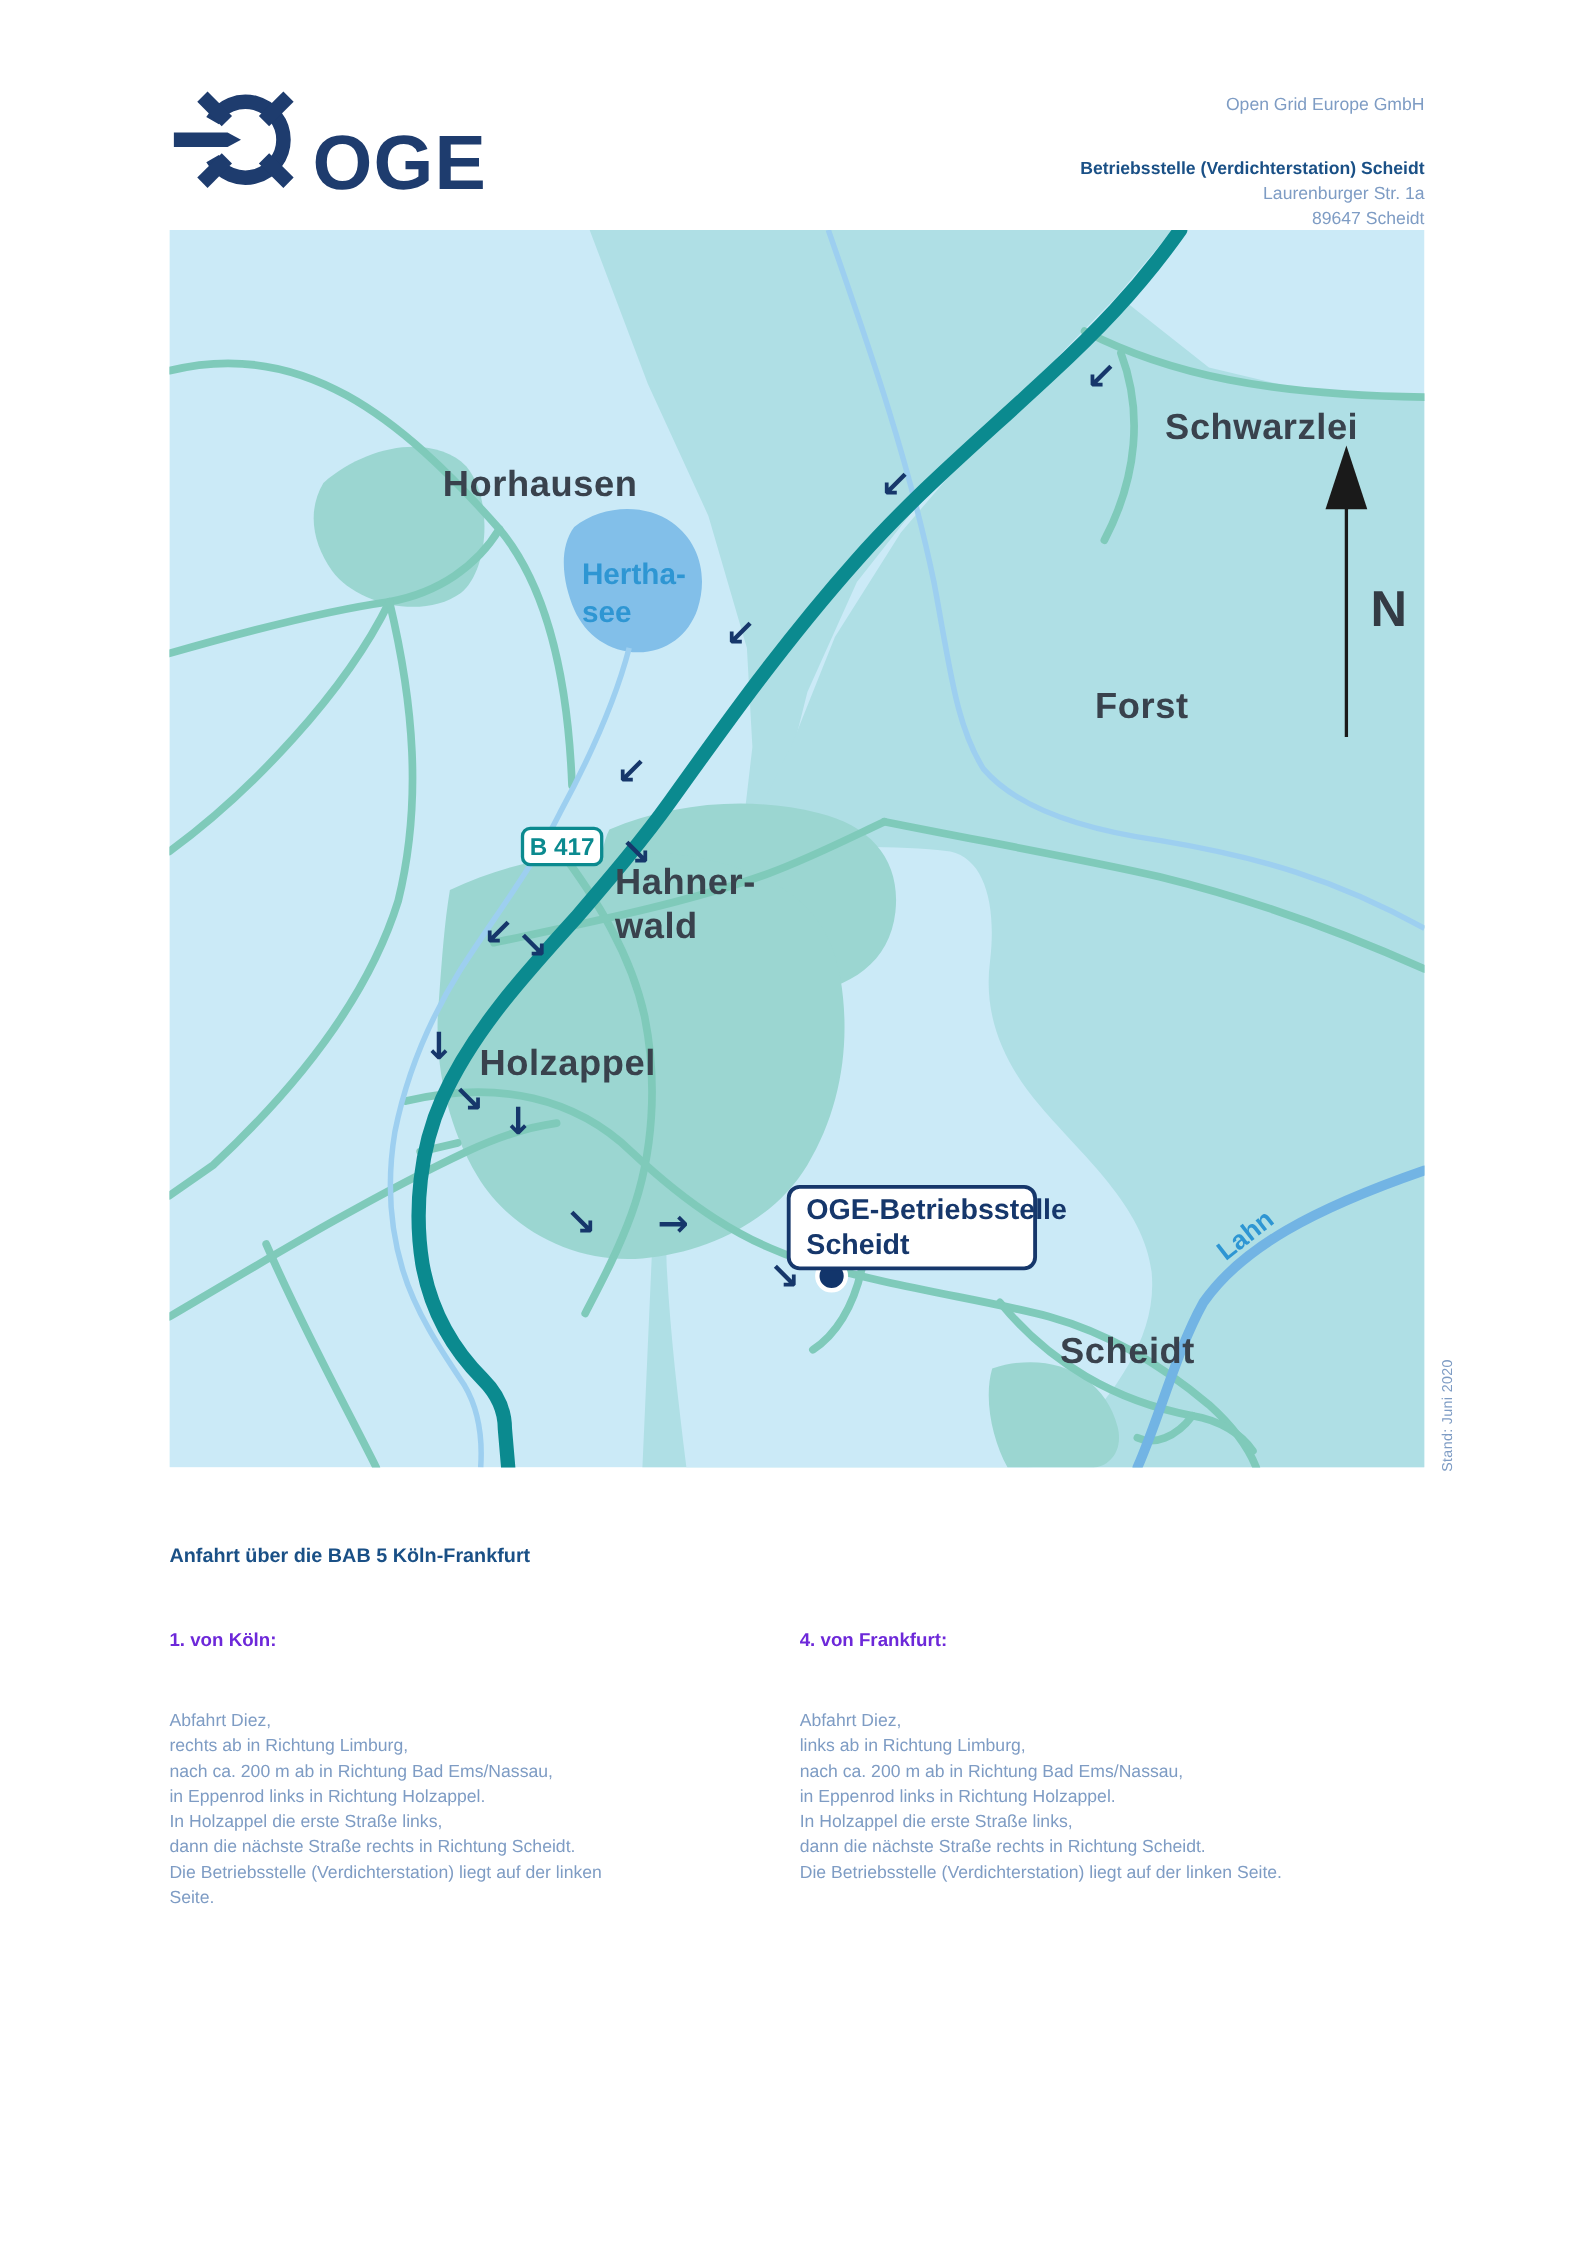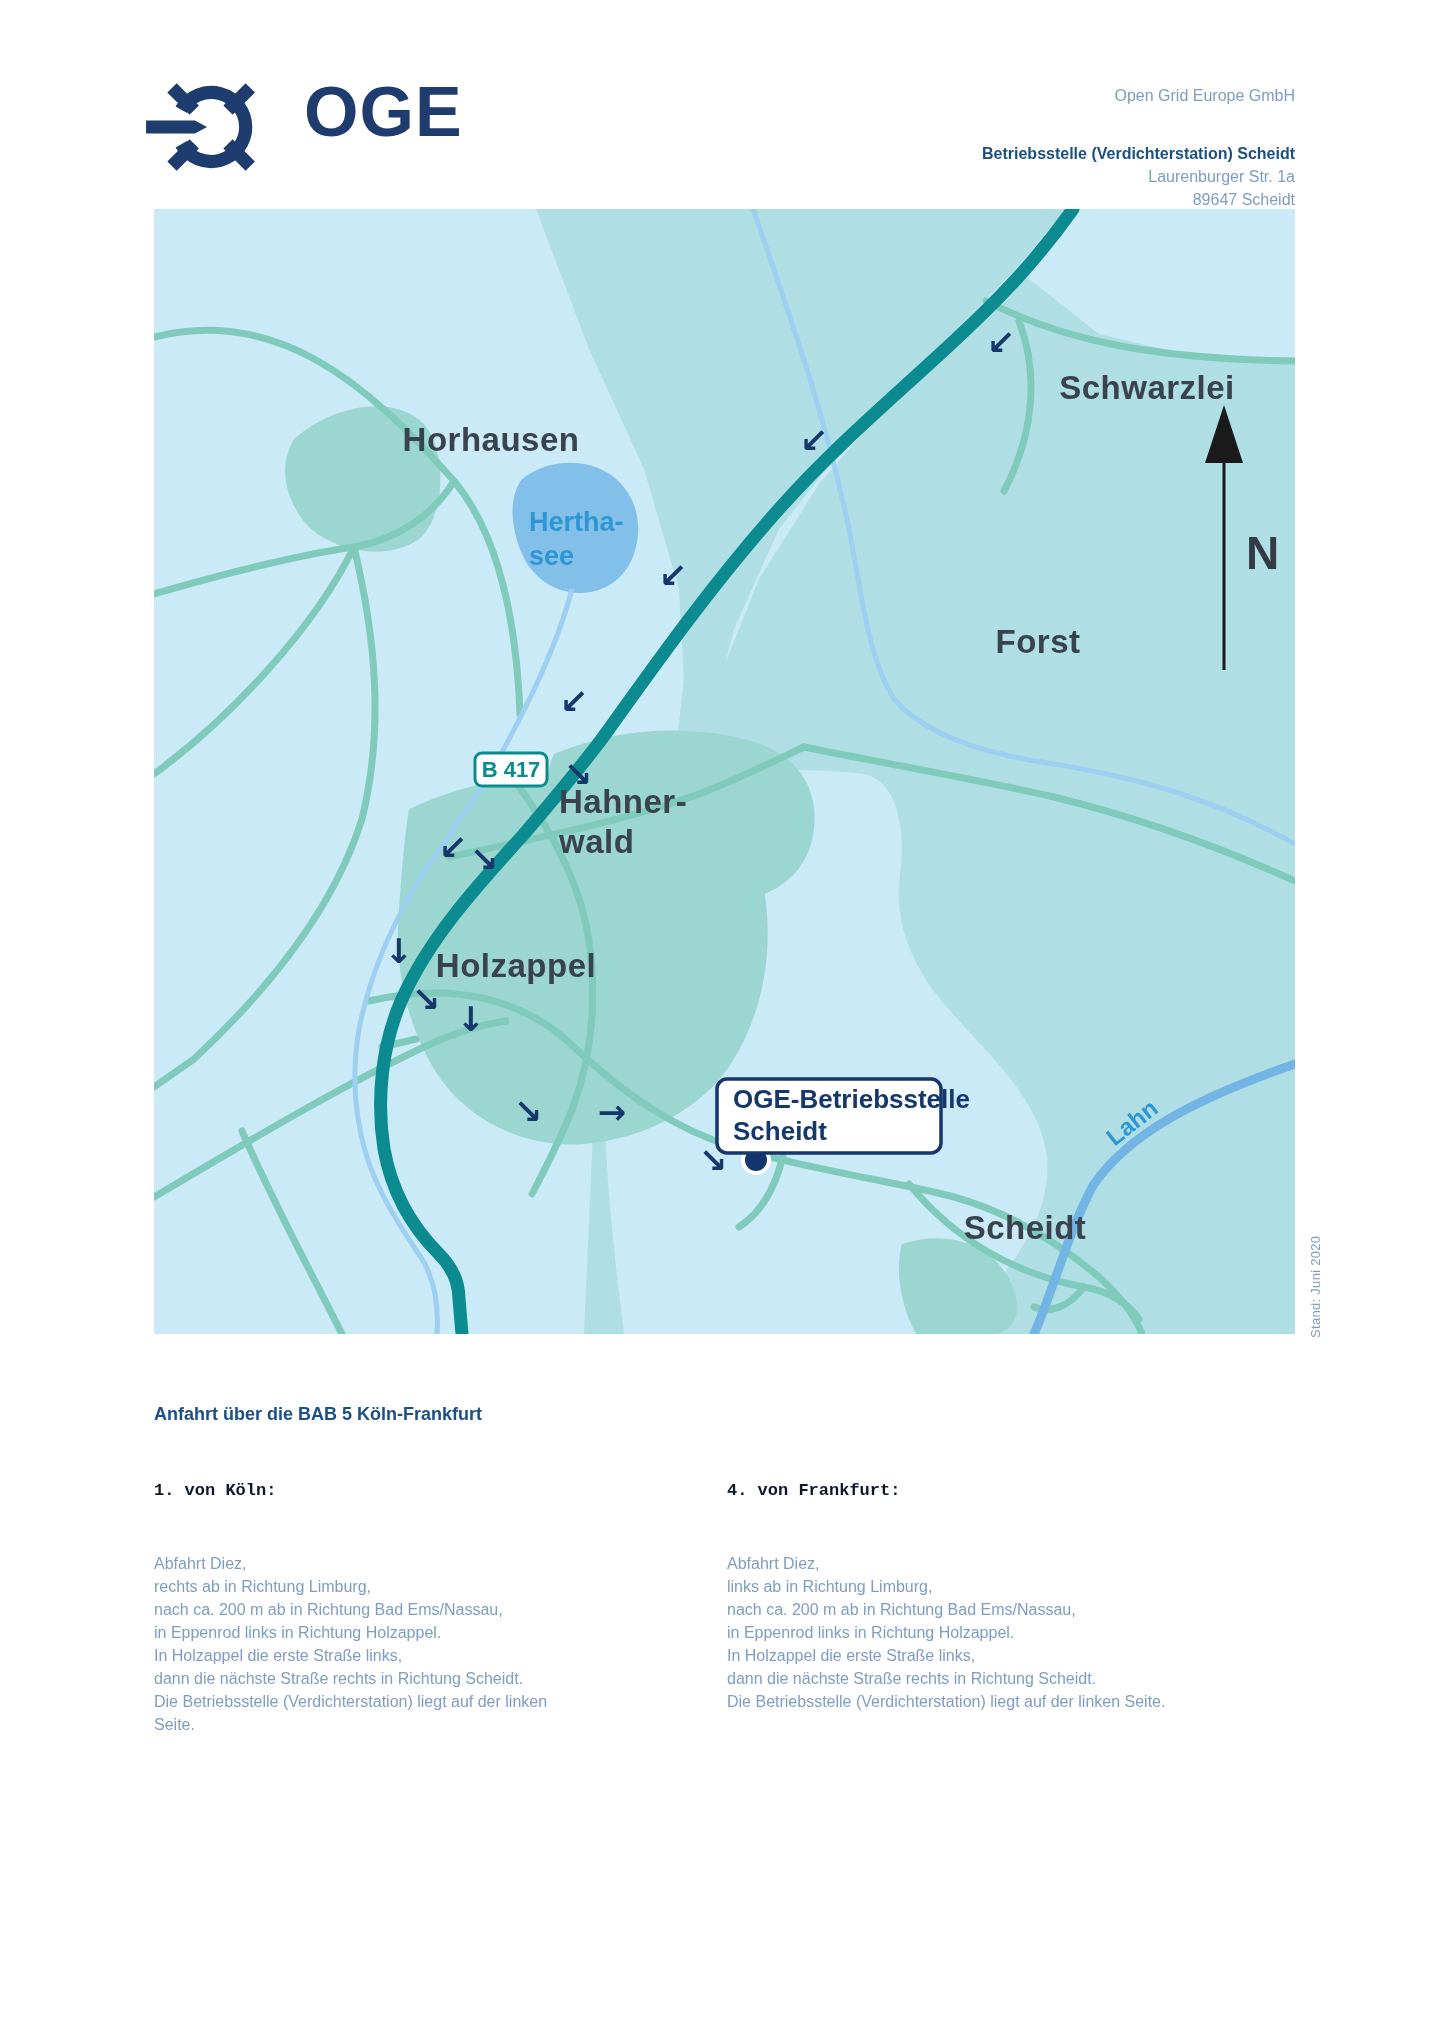--- a/index.html
+++ b/index.html
@@ -1,35 +1,35 @@
 <!DOCTYPE html>
 <html><head>
 <meta charset="utf-8">
 <style>
   html,body{margin:0;padding:0;background:#ffffff;}
   .page{position:relative;width:1440px;height:2038px;background:#ffffff;overflow:hidden;
         font-family:"Liberation Sans", sans-serif;}
   
-  .logo-wrap{position:absolute;left:142px;top:66px;display:flex;align-items:flex-start;gap:32px;}
+  .logo-wrap{position:absolute;left:154px;top:66px;display:flex;align-items:flex-end;}
   .logo-icon{width:122px;height:122px;}
   .brand-text{font-size:70px;font-weight:700;color:#1e3c6e;letter-spacing:1px;margin-left:8px;margin-top:6px;}
   .address{position:absolute;right:145px;top:84px;text-align:right;
            font-size:16px;line-height:23px;color:#7e9cc4;}
   .address .bold{color:#1a5086;font-weight:700;margin-top:35px;}
   
   .map{position:absolute;left:154px;top:209px;width:1141px;height:1125px;}
   .stand-note{position:absolute;left:1308px;top:1208px;height:130px;
               writing-mode:vertical-rl;transform:rotate(180deg);
               font-size:13px;color:#7e9cc4;letter-spacing:.3px;}
   
   .directions{position:absolute;left:154px;top:1404px;width:1150px;color:#7e9cc4;}
   .dir-title{font-size:18px;font-weight:700;color:#1a5086;}
   .dir-cols{display:flex;margin-top:56px;}
   .dir-col{width:573px;}
-  .dir-col h3{margin:0;font-size:17px;font-weight:700;color:#0f172a;font-family:Liberation Mono, monospace;}
+  .dir-col h3{margin:0;font-size:17px;font-weight:700;color:#6d28d9;}
   .dir-body{margin-top:52px;font-size:16px;line-height:23px;white-space:pre-line;}
   
   .place{font-family:"Liberation Sans",sans-serif;font-size:33px;font-weight:700;fill:#39424d;letter-spacing:.5px;}
   .lake-label{font-family:"Liberation Sans",sans-serif;font-size:27px;font-weight:700;fill:#2e96d3;}
   .river-label{font-family:"Liberation Sans",sans-serif;font-size:24px;font-weight:600;fill:#2e96d3;}
   .badge-text{font-family:"Liberation Sans",sans-serif;font-size:22px;font-weight:700;fill:#0b8a8f;}
   .callout-text{font-family:"Liberation Sans",sans-serif;font-size:26px;font-weight:700;fill:#16376b;}
   .compass-text{font-family:"Liberation Sans",sans-serif;font-size:46px;font-weight:700;fill:#333b44;}
   .nav-arrow{font-family:"DejaVu Sans",sans-serif;font-size:34px;font-weight:700;fill:#16376b;}
 </style>

